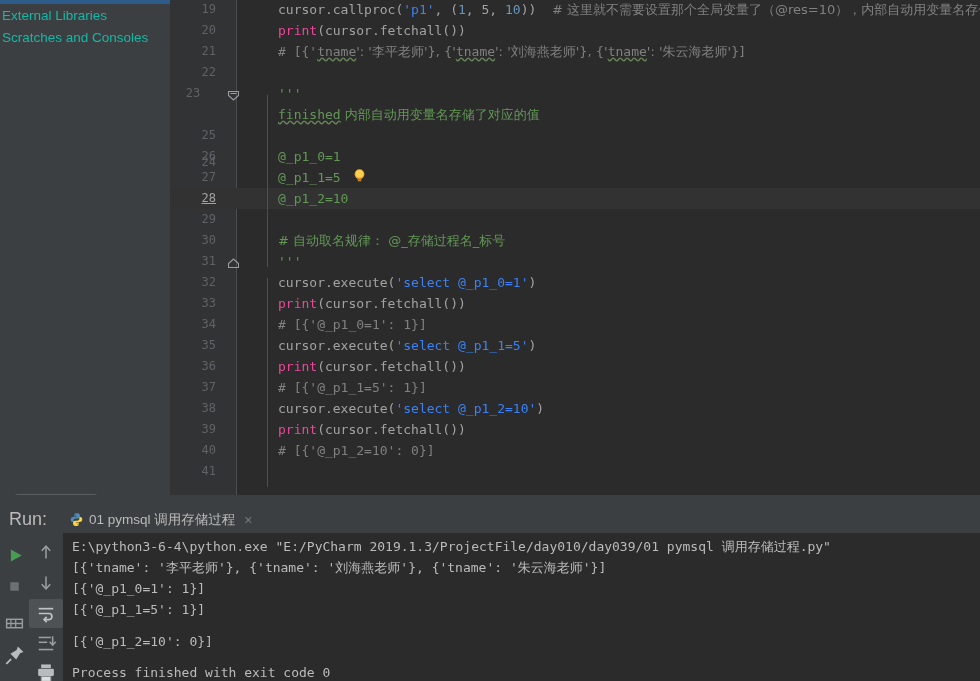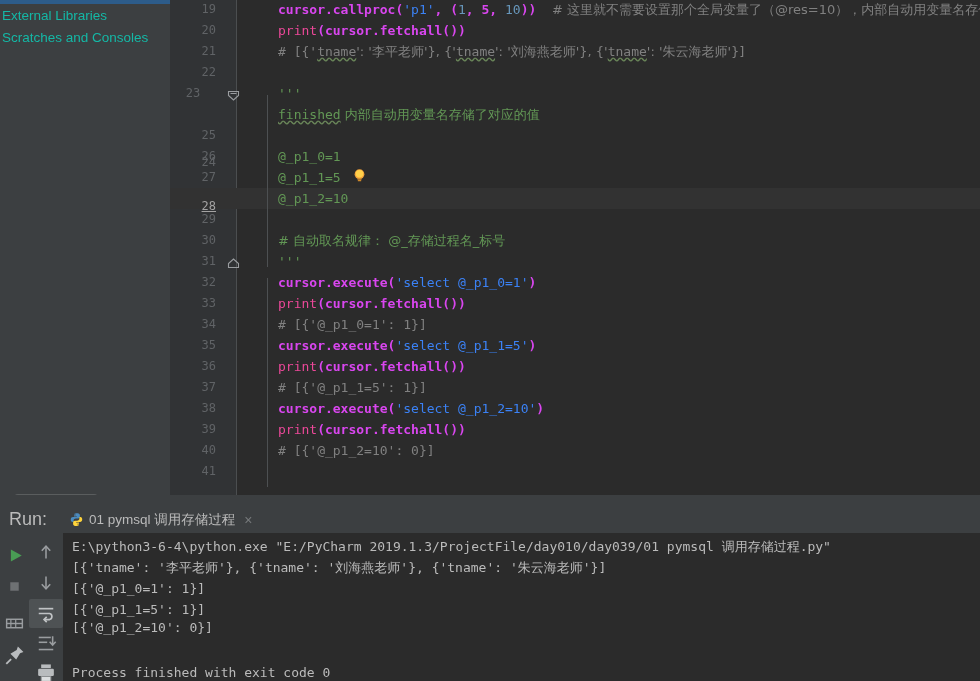--- a/index.html
+++ b/index.html
@@ -70,21 +70,21 @@
   }
 
   
   .code-row{
     position:absolute;left:67px;height:21px;line-height:21px;
     white-space:pre;
     font-family:"DejaVu Sans Mono",monospace;
     font-size:13px;
     color:#a9b7c6;
   }
-  .tok-def{color:#d946ef;font-weight:bold;}
+  .tok-def{color:#a3a3a3;}
   .tok-str{color:#3b82f6;}
   .tok-num{color:#6897bb;}
   .tok-builtin{color:#ec4899;}
   .tok-comment{color:#808080;}
   .tok-docstr{color:#629755;}
   .tok-spell{
     text-decoration:underline wavy #6a8759;
     text-decoration-skip-ink:none;
   }
   .cjk{font-family:"DejaVu Sans","Liberation Sans",sans-serif;font-size:13px;}
@@ -193,21 +193,21 @@
     <div id="gutter-numbers">
         <div class="lineno" style="top: -1px;">19</div>
         <div class="lineno" style="top: 20px;">20</div>
         <div class="lineno" style="top: 41px;">21</div>
         <div class="lineno" style="top: 62px;">22</div>
         <div class="lineno" style="top: 83px; text-align: center;">23</div>
         <div class="lineno" style="top: 104px; margin-top: 48px;">24</div>
         <div class="lineno" style="top: 125px;">25</div>
         <div class="lineno" style="top: 146px;">26</div>
         <div class="lineno" style="top: 167px;">27</div>
-        <div class="lineno cur" style="top: 196px; text-decoration: underline;">28</div>
+        <div class="lineno cur" style="top: 188px; text-decoration: underline;">28</div>
         <div class="lineno" style="top: 209px;">29</div>
         <div class="lineno" style="top: 230px;">30</div>
         <div class="lineno" style="top: 251px;">31</div>
         <div class="lineno" style="top: 272px;">32</div>
         <div class="lineno" style="top: 293px;">33</div>
         <div class="lineno" style="top: 314px;">34</div>
         <div class="lineno" style="top: 335px;">35</div>
         <div class="lineno" style="top: 356px;">36</div>
         <div class="lineno" style="top: 377px;">37</div>
         <div class="lineno" style="top: 398px;">38</div>
@@ -321,20 +321,20 @@
         </svg>
       </div>
     </div>
 
     <div class="console">
       <div id="console-lines">
           <div class="con-line" style="top: 3px;"><span>E:\python3-6-4\python.exe "E:/PyCharm 2019.1.3/ProjectFile/day010/day039/01 pymsql </span><span class="cjk">调用存储过程</span><span>.py"</span></div>
           <div class="con-line" style="top: 24px;"><span>[{'tname': '</span><span class="cjk">李平老师</span><span>'}, {'tname': '</span><span class="cjk">刘海燕老师</span><span>'}, {'tname': '</span><span class="cjk">朱云海老师</span><span>'}]</span></div>
           <div class="con-line" style="top: 45px;">[{'@_p1_0=1': 1}]</div>
           <div class="con-line" style="top: 66px;">[{'@_p1_1=5': 1}]</div>
-          <div class="con-line" style="top: 84px;">[{'@_p1_2=10': 0}]</div>
+          <div class="con-line" style="top: 98px;">[{'@_p1_2=10': 0}]</div>
           <div class="con-line" style="top: 108px;"></div>
           <div class="con-line" style="top: 129px;">Process finished with exit code 0</div>
         </div>
     </div>
   </div>
 
 </div>
 
 </body></html>

